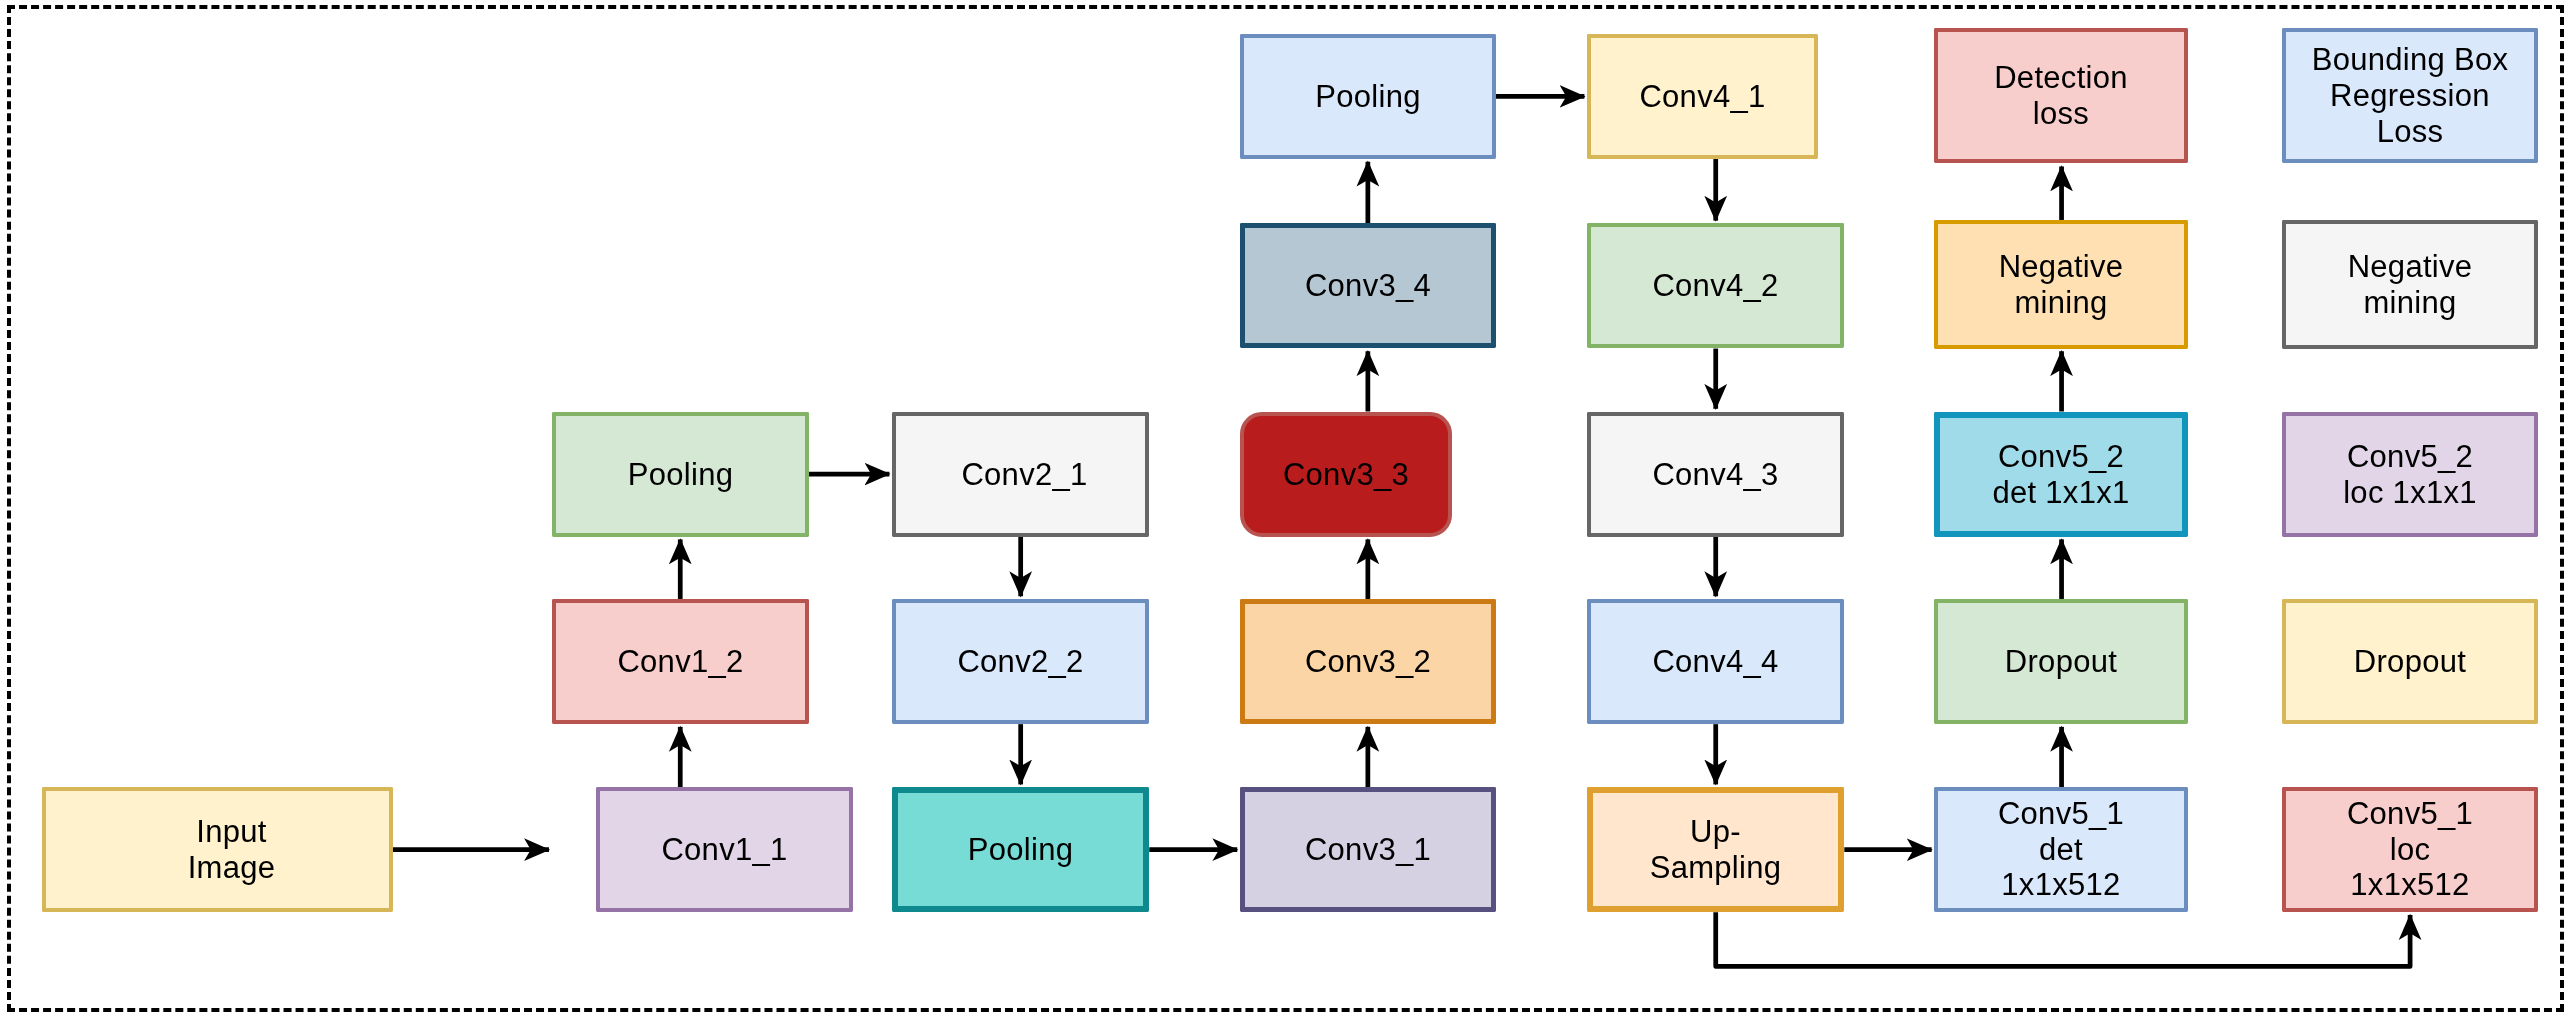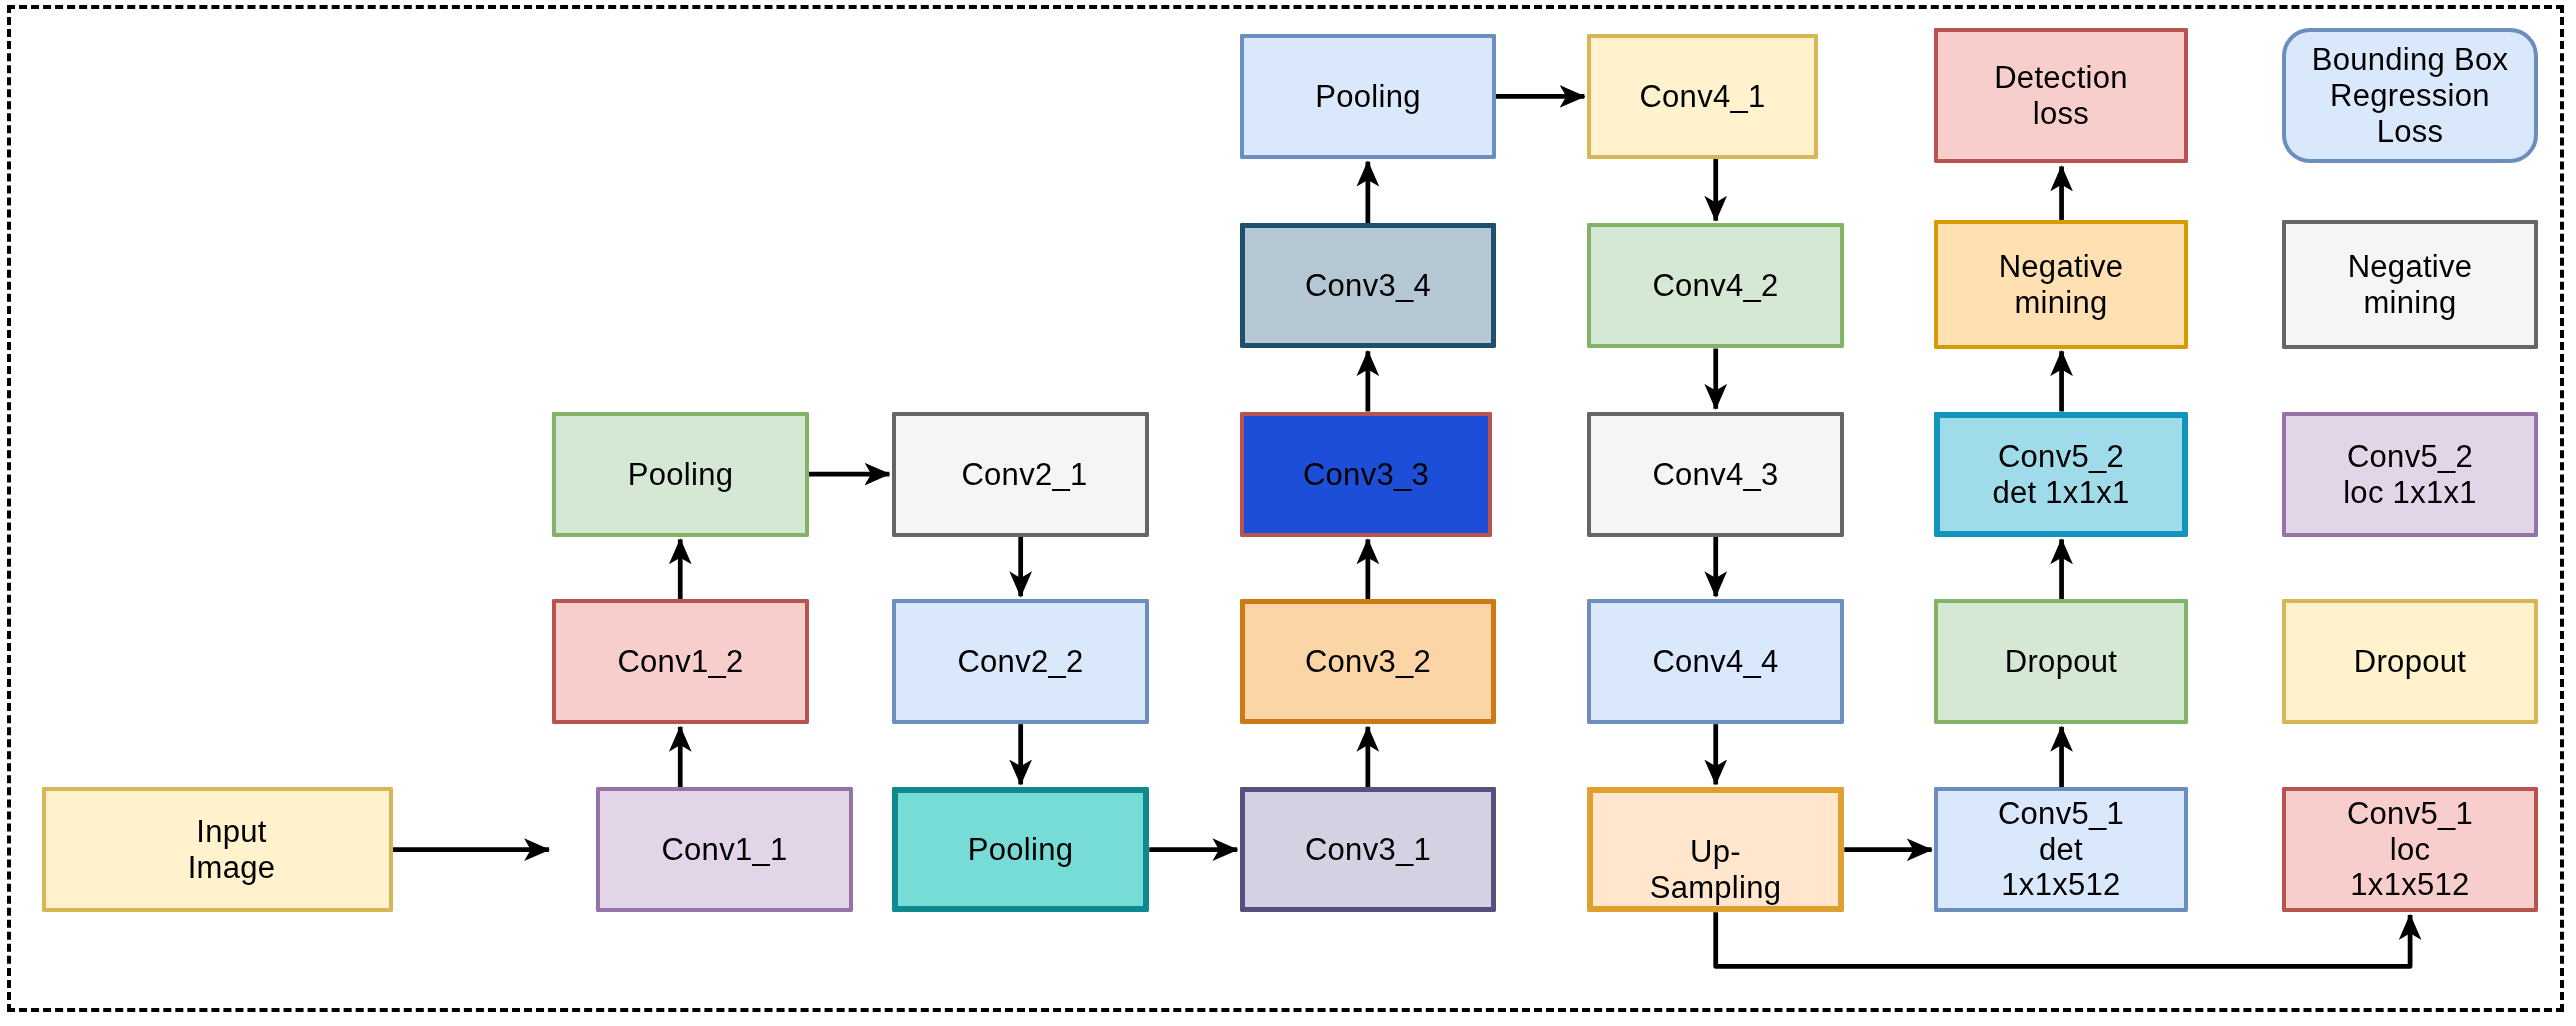--- a/index.html
+++ b/index.html
@@ -110,42 +110,42 @@
       </div>
       <div class="node" style="left: 892px; top: 787px; width: 257px; height: 125px; background: rgb(118, 220, 213); border-color: rgb(14, 137, 142); border-width: 6.1px;">
         <span class="node-label">Pooling</span>
       </div>
       <div class="node" style="left: 1240px; top: 787px; width: 256px; height: 125px; background: rgb(213, 209, 226); border-color: rgb(86, 81, 126); border-width: 5.4px;">
         <span class="node-label">Conv3_1</span>
       </div>
       <div class="node" style="left: 1240px; top: 599px; width: 256px; height: 125px; background: rgb(251, 213, 165); border-color: rgb(204, 122, 20); border-width: 5.4px;">
         <span class="node-label">Conv3_2</span>
       </div>
-      <div class="node" style="left: 1240px; top: 412px; width: 252px; height: 125px; background: #1d4ed8; border-color: rgb(184, 84, 80); border-width: 4.1px;">
+      <div class="node" style="left: 1240px; top: 412px; width: 212px; height: 125px; background: #b91c1c; border-color: rgb(184, 84, 80); border-width: 4.1px; border-radius: 22px;">
         <span class="node-label">Conv3_3</span>
       </div>
       <div class="node" style="left: 1240px; top: 223px; width: 256px; height: 125px; background: rgb(181, 199, 211); border-color: rgb(29, 79, 110); border-width: 5.4px;">
         <span class="node-label">Conv3_4</span>
       </div>
       <div class="node" style="left: 1240px; top: 34px; width: 256px; height: 125px; background: rgb(218, 232, 252); border-color: rgb(108, 142, 191); border-width: 4.1px;">
         <span class="node-label">Pooling</span>
       </div>
       <div class="node" style="left: 1587px; top: 34px; width: 231px; height: 125px; background: rgb(255, 242, 204); border-color: rgb(214, 182, 86); border-width: 4.1px;">
         <span class="node-label">Conv4_1</span>
       </div>
       <div class="node" style="left: 1587px; top: 223px; width: 257px; height: 125px; background: rgb(213, 232, 212); border-color: rgb(130, 179, 102); border-width: 4.1px;">
         <span class="node-label">Conv4_2</span>
       </div>
       <div class="node" style="left: 1587px; top: 412px; width: 257px; height: 125px; background: rgb(245, 245, 245); border-color: rgb(102, 102, 102); border-width: 4.1px;">
         <span class="node-label">Conv4_3</span>
       </div>
       <div class="node" style="left: 1587px; top: 599px; width: 257px; height: 125px; background: rgb(218, 232, 252); border-color: rgb(108, 142, 191); border-width: 4.1px;">
         <span class="node-label">Conv4_4</span>
       </div>
-      <div class="node" style="left: 1587px; top: 787px; width: 257px; height: 125px; background: rgb(255, 230, 204); border-color: rgb(224, 160, 48); border-width: 6.1px; align-items: flex-end;">
+      <div class="node" style="left: 1587px; top: 787px; width: 257px; height: 125px; background: rgb(255, 230, 204); border-color: rgb(224, 160, 48); border-width: 6.1px;">
         <span class="node-label">Up-
 Sampling</span>
       </div>
       <div class="node" style="left: 1934px; top: 787px; width: 254px; height: 125px; background: rgb(218, 232, 252); border-color: rgb(108, 142, 191); border-width: 4.1px;">
         <span class="node-label">Conv5_1
 det
 1x1x512</span>
       </div>
       <div class="node" style="left: 1934px; top: 599px; width: 254px; height: 125px; background: rgb(213, 232, 212); border-color: rgb(130, 179, 102); border-width: 4.1px;">
         <span class="node-label">Dropout</span>
@@ -155,21 +155,21 @@
 det 1x1x1</span>
       </div>
       <div class="node" style="left: 1934px; top: 220px; width: 254px; height: 129px; background: rgb(255, 224, 179); border-color: rgb(215, 155, 0); border-width: 4.7px;">
         <span class="node-label">Negative
 mining</span>
       </div>
       <div class="node" style="left: 1934px; top: 28.4px; width: 254px; height: 135px; background: rgb(248, 206, 204); border-color: rgb(184, 84, 80); border-width: 4.1px;">
         <span class="node-label">Detection
 loss</span>
       </div>
-      <div class="node" style="left: 2282px; top: 28.4px; width: 256px; height: 135px; background: rgb(218, 232, 252); border-color: rgb(108, 142, 191); border-width: 4.1px; border-radius: 28px;">
+      <div class="node" style="left: 2282px; top: 28.4px; width: 256px; height: 135px; background: rgb(218, 232, 252); border-color: rgb(108, 142, 191); border-width: 4.1px;">
         <span class="node-label">Bounding Box
 Regression
 Loss</span>
       </div>
       <div class="node" style="left: 2282px; top: 220px; width: 256px; height: 129px; background: rgb(245, 245, 245); border-color: rgb(102, 102, 102); border-width: 4.1px;">
         <span class="node-label">Negative
 mining</span>
       </div>
       <div class="node" style="left: 2282px; top: 412px; width: 256px; height: 125px; background: rgb(225, 213, 231); border-color: rgb(150, 115, 166); border-width: 4.1px;">
         <span class="node-label">Conv5_2

